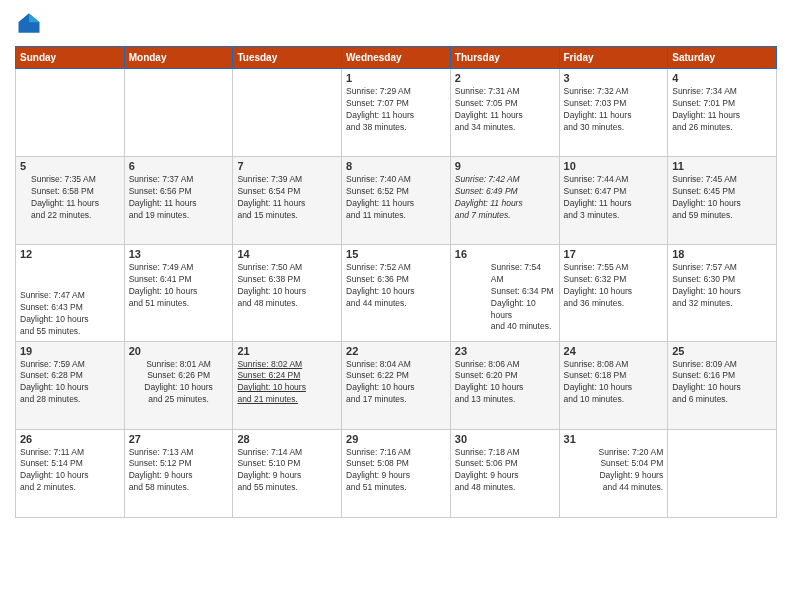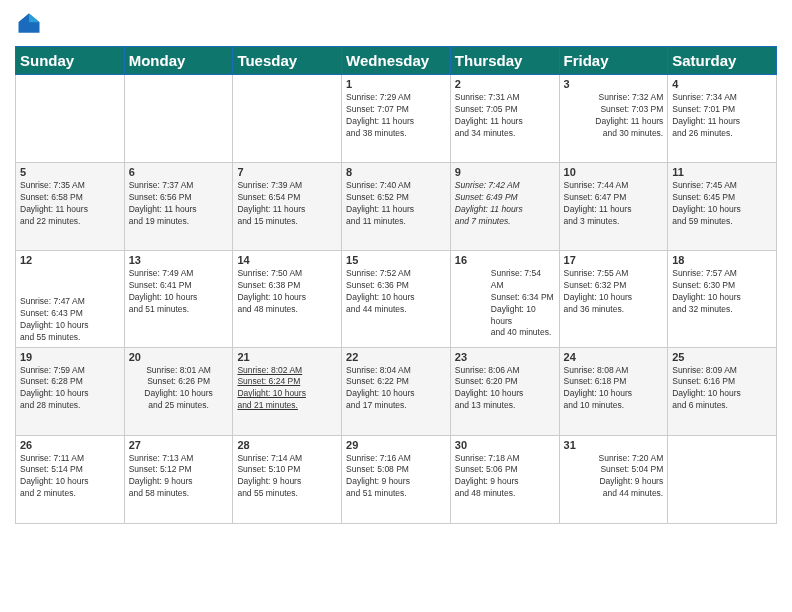--- a/index.html
+++ b/index.html
@@ -48,23 +48,23 @@
     .location {
       font-size: 14px;
       color: #555;
     }
     .calendar {
       width: 100%;
       border-collapse: collapse;
       border: 1px solid #ccc;
     }
     .calendar th {
-      background-color: #0f766e;
+      background-color: #c2410c;
       color: #fff;
-      font-size: 15px;
+      font-size: 10px;
       font-weight: bold;
       padding: 5px 4px;
       text-align: left;
       border: 1px solid #1a6ab8;
     }
     .calendar td {
       vertical-align: top;
       border: 1px solid #ccc;
       padding: 3px 4px;
       width: calc(100% / 7);
@@ -139,37 +139,37 @@
           </td>
           <td>
             <span class="day-num">2</span>
             <div class="day-info" style="white-space: pre-line;">Sunrise: 7:31 AM
 Sunset: 7:05 PM
 Daylight: 11 hours
 and 34 minutes.</div>
           </td>
           <td>
             <span class="day-num">3</span>
-            <div class="day-info" style="white-space: pre-line; text-align: right;">Sunrise: 7:32 AM
+            <div class="day-info" style="white-space: pre-line;">Sunrise: 7:32 AM
 Sunset: 7:03 PM
 Daylight: 11 hours
 and 30 minutes.</div>
           </td>
           <td>
             <span class="day-num">4</span>
             <div class="day-info" style="white-space: pre-line;">Sunrise: 7:34 AM
 Sunset: 7:01 PM
 Daylight: 11 hours
 and 26 minutes.</div>
           </td>
         </tr>
         <tr>
           <td>
             <span class="day-num">5</span>
-            <div class="day-info" style="white-space: pre-line;">Sunrise: 7:35 AM
+            <div class="day-info" style="white-space: pre-line; margin-left: 11px;">Sunrise: 7:35 AM
 Sunset: 6:58 PM
 Daylight: 11 hours
 and 22 minutes.</div>
           </td>
           <td>
             <span class="day-num">6</span>
             <div class="day-info" style="white-space: pre-line;">Sunrise: 7:37 AM
 Sunset: 6:56 PM
 Daylight: 11 hours
 and 19 minutes.</div>

